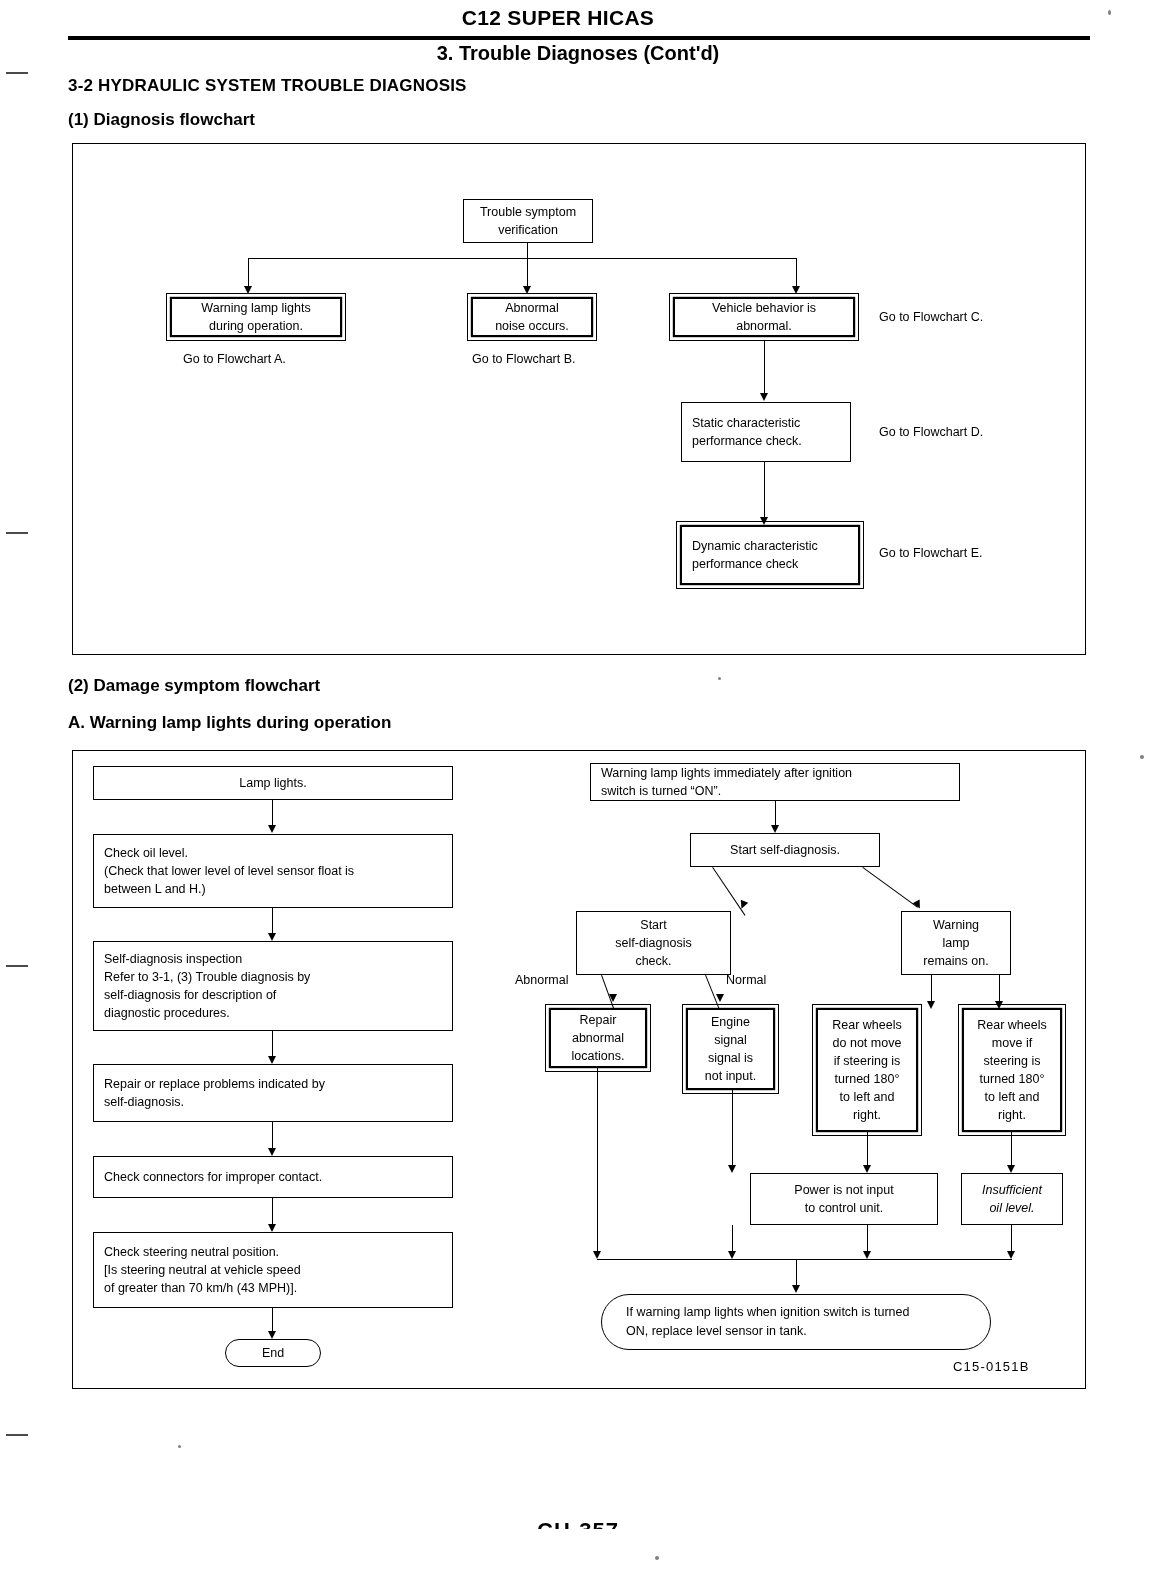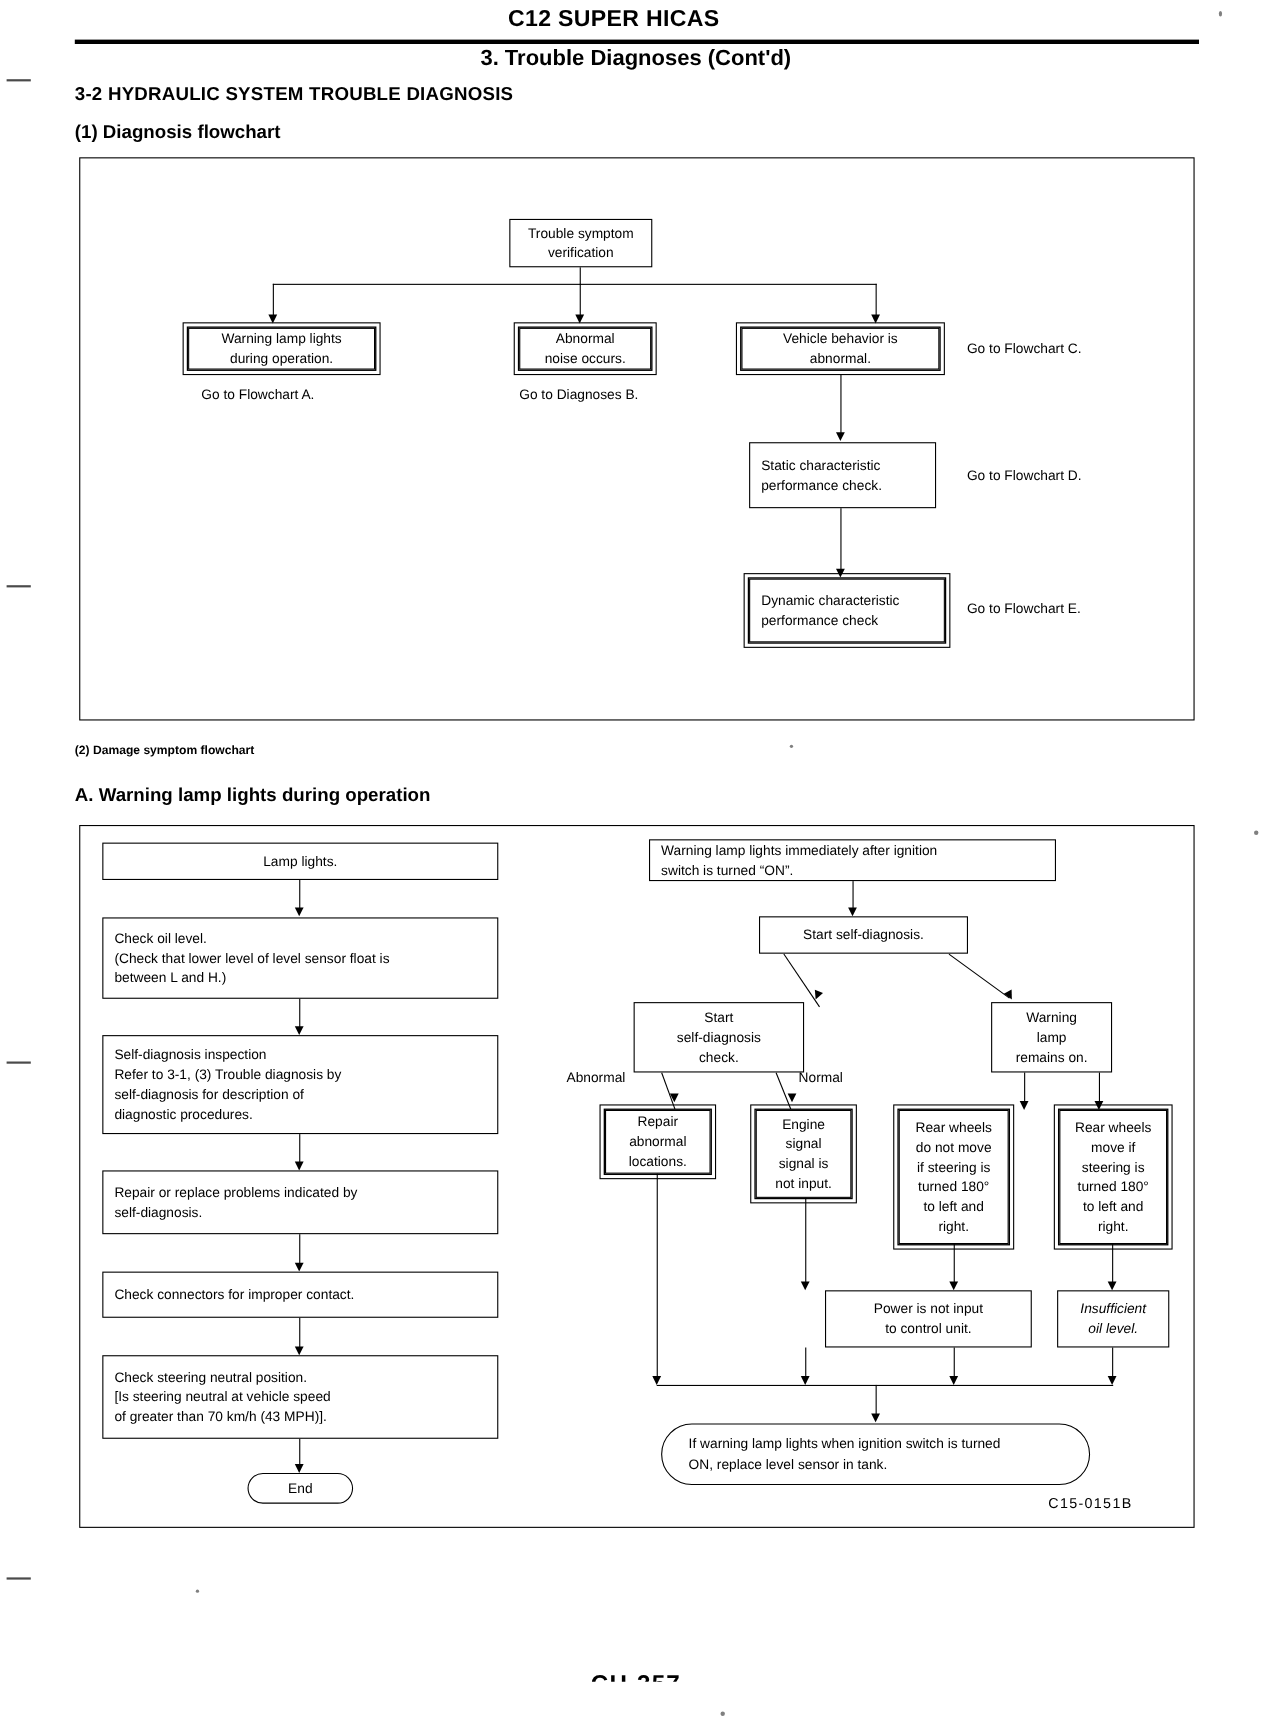--- a/index.html
+++ b/index.html
@@ -10,21 +10,21 @@
   .abs{position:absolute;}
 
   
   #doc-title{top:6px;left:0;width:1116px;text-align:center;
              font-size:21px;font-weight:bold;letter-spacing:.3px;}
   #title-rule{top:36px;left:68px;width:1022px;height:4px;background:#000;}
   #subtitle{top:42px;left:0;width:1156px;text-align:center;
             font-size:20px;font-weight:bold;}
   #section-head{top:76px;left:68px;font-size:17px;font-weight:bold;letter-spacing:.2px;}
   #sub1{top:110px;left:68px;font-size:17px;font-weight:bold;}
-  #sub2{top:676px;left:68px;font-size:11px;font-weight:bold;}
+  #sub2{top:676px;left:68px;font-size:17px;font-weight:bold;}
   #sub3{top:713px;left:68px;font-size:17px;font-weight:bold;}
 
   #footer{top:1518px;left:0;width:1156px;text-align:center;
           font-size:22px;font-weight:bold;letter-spacing:1px;
           clip-path:inset(0 0 58% 0);}
 
   
   .margin-tick{left:6px;width:22px;height:2px;background:#4a4a4a;}
   .speck{background:#808080;border-radius:50%;}
 
@@ -103,21 +103,21 @@
   <div class="fbox center dbl" style="left:98px;top:154px;width:170px;height:38px;">
     <span>Warning lamp lights</span>
     <span>during operation.</span>
   </div>
   <div class="label" style="left:110px;top:208px;">Go to Flowchart A.</div>
 
   <div class="fbox center dbl" style="left:399px;top:154px;width:120px;height:38px;">
     <span>Abnormal</span>
     <span>noise occurs.</span>
   </div>
-  <div class="label" style="left:399px;top:208px;">Go to Diagnoses B.</div>
+  <div class="label" style="left:399px;top:208px;">Go to Flowchart B.</div>
 
   <div class="fbox center dbl" style="left:601px;top:154px;width:180px;height:38px;">
     <span>Vehicle behavior is</span>
     <span>abnormal.</span>
   </div>
   <div class="label" style="left:806px;top:166px;">Go to Flowchart C.</div>
 
   <div class="vline" style="left:691px;top:196px;height:55px;"></div>
   <div class="arrow" style="left:686.7px;top:249px;"></div>
 

